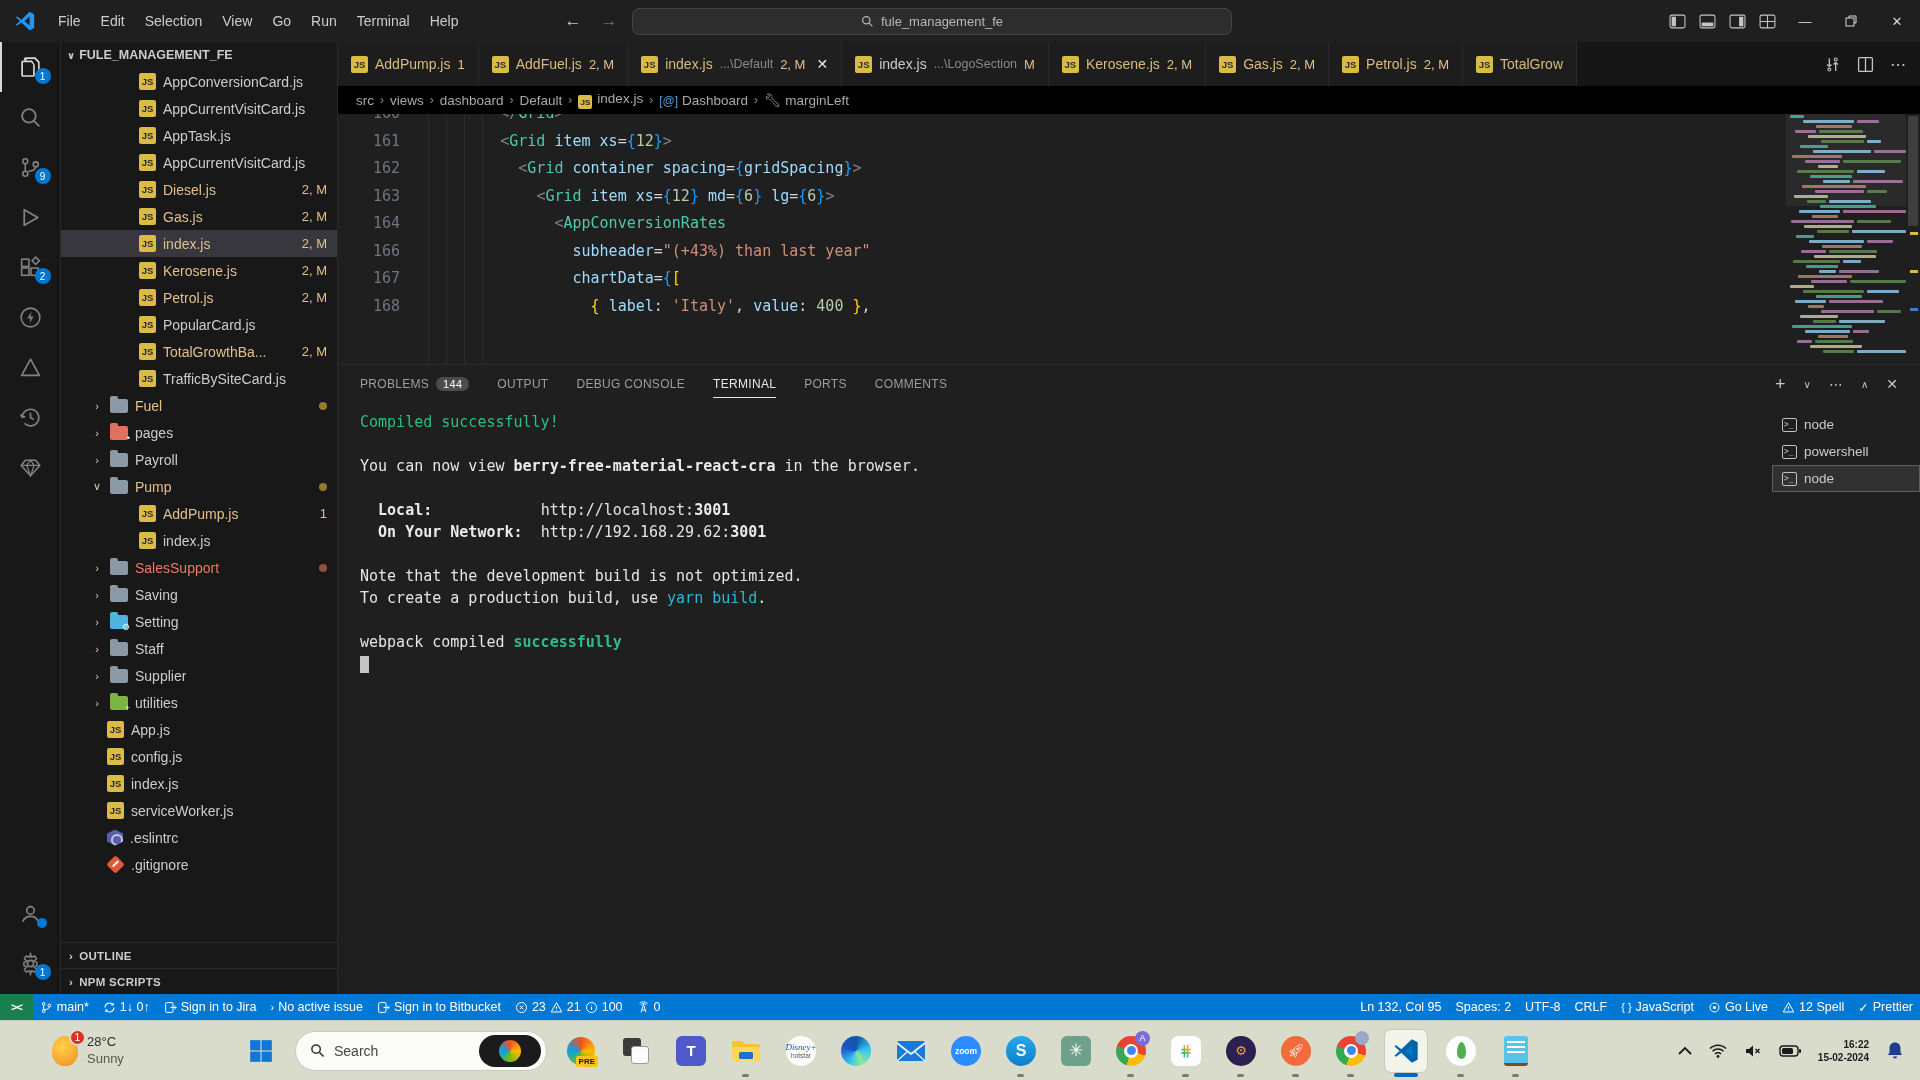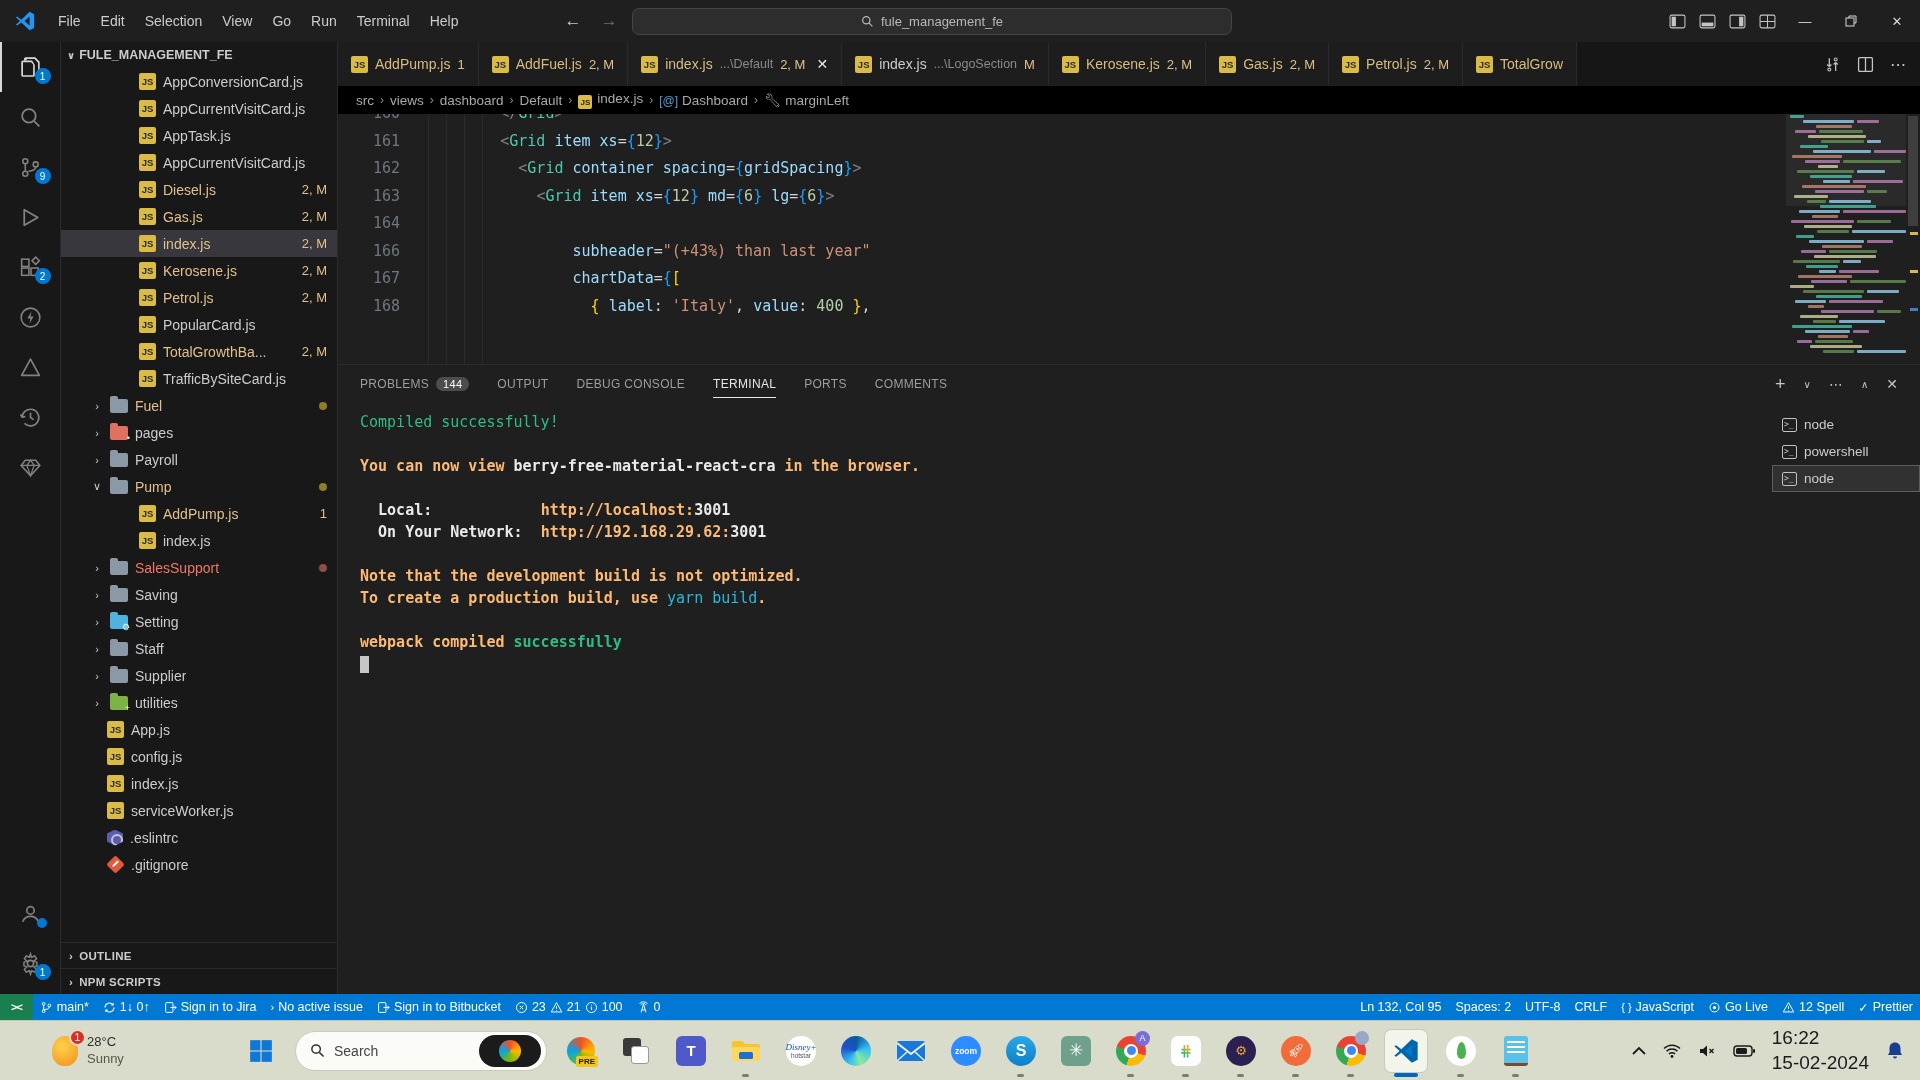--- a/index.html
+++ b/index.html
@@ -89,21 +89,21 @@
   .panel { position:absolute; left:338px; top:364px; right:0; bottom:86px; background:#1f1f1f; border-top:1px solid #2b2b2b; z-index:7; }
   .panel-head { height:38px; display:flex; align-items:center; padding-left:22px; }
   .ptab { display:flex; align-items:center; gap:7px; margin-right:28px; font-size:12px; letter-spacing:.3px; color:#9d9d9d; height:38px; position:relative; }
   .ptab.active { color:#e7e7e7; }
   .ptab.active::after { content:""; position:absolute; left:0; right:0; bottom:5px; height:1px; background:#e7e7e7; }
   .ptab .pbadge { background:#4d4d4d; color:#fff; border-radius:9px; font-size:11px; padding:1px 7px; }
   .panel-actions { margin-left:auto; display:flex; align-items:center; gap:18px; padding-right:22px; color:#c5c5c5; font-size:14px; }
   .term { position:absolute; left:22px; top:46px; right:150px; bottom:0; font-family:"DejaVu Sans Mono",monospace;
     font-size:15px; line-height:22px; color:#cccccc; white-space:pre; }
   .t-green { color:#2ebd85; } .t-greenB { color:#2ebd85; font-weight:bold; }
-  .t-boldW { color:#eaeaea; font-weight:bold; } .t-cyan { color:#29b8db; } .t-fg { color:#fdba74;font-weight:bold; }
+  .t-boldW { color:#eaeaea; font-weight:bold; } .t-cyan { color:#29b8db; } .t-fg { color:#e5e5e5; }
   .t-cursor { display:inline-block; width:9px; height:17px; background:#c6c6c6; vertical-align:middle; }
   .term-list { position:absolute; right:0; top:46px; width:148px; }
   .term-item { height:27px; display:flex; align-items:center; gap:7px; padding-left:10px; color:#cccccc; font-size:13.5px; }
   .term-item.selected { background:#313131; outline:1px solid #5e5e5e; outline-offset:-1px; }
   .term-glyph { width:15px; height:14px; border:1px solid #c2c2c2; border-radius:2px; font-size:8px; color:#c2c2c2;
     display:inline-flex; align-items:center; justify-content:flex-start; padding-left:1px; font-family:"DejaVu Sans Mono",monospace; }
 
   
   .statusbar { position:absolute; left:0; right:0; bottom:60px; height:26px; background:#0078d4; color:#ffffff;
     display:flex; align-items:center; font-size:12.5px; z-index:40; }
@@ -124,21 +124,21 @@
   .tile.running::after { content:""; position:absolute; bottom:-5px; left:17px; width:7px; height:3px; border-radius:2px; background:#7a7d6e; }
   .tile.active-app { background:#f3f4ea; box-shadow:0 0 0 1px #c8cabb; }
   .tile.active-app::after { content:""; position:absolute; bottom:-5px; left:9px; width:24px; height:3.5px; border-radius:2px; background:#0067c0; }
   .tsearch { height:40px; width:252px; background:#fbfbf7; border:1px solid #c9cbbc; border-radius:20px;
     display:flex; align-items:center; gap:9px; padding:0 5px 0 14px; color:#454545; font-size:14px; }
   .copilot-pill { margin-left:auto; width:62px; height:32px; background:#1b1b1b; border-radius:16px; display:flex; align-items:center; justify-content:center; }
   .copilot-ball { width:22px; height:22px; border-radius:50%; background:conic-gradient(#f25022,#ffb900,#7fba00,#00a4ef,#f25022); }
   .pre-badge { position:absolute; bottom:-2px; right:-3px; background:#f4c51c; color:#1b1b1b; font-size:8px; font-weight:bold; padding:1px 3px; border-radius:2px; }
   .tray { margin-left:auto; display:flex; align-items:center; gap:17px; padding-right:16px; }
   .tray-ico { color:#1b1b1b; font-size:15px; display:flex; align-items:center; }
-  .clock { text-align:left; font-size:19px; line-height:1.3; color:#1b1b1b; }
+  .clock { text-align:right; font-size:10px; line-height:1.3; color:#1b1b1b;font-weight:bold; }
   .bell-wrap { color:#1b3f8f; }
   svg { display:block; }
 </style>
 </head>
 <body>
 
 <div id="screen">
 
   <div class="titlebar">
     <div class="tb-left">
@@ -518,21 +518,21 @@
       <span class="bc-sep">›</span>
       <span class="bc-item"><span style="margin-right:4px;">🔧︎</span><span>marginLeft</span></span>
     </div>
 
   <div class="editor">
     <div class="code-scroll">
         <div class="cline"><span class="ln">160</span><span class="ctext">        <span style="color: rgb(128, 128, 128);">&lt;/</span><span style="color: rgb(78, 201, 176);">Grid</span><span style="color: rgb(128, 128, 128);">&gt;</span></span></div>
         <div class="cline"><span class="ln">161</span><span class="ctext">        <span style="color: rgb(128, 128, 128);">&lt;</span><span style="color: rgb(78, 201, 176);">Grid</span><span style="color: rgb(212, 212, 212);"> </span><span style="color: rgb(156, 220, 254);">item</span><span style="color: rgb(212, 212, 212);"> </span><span style="color: rgb(156, 220, 254);">xs</span><span style="color: rgb(212, 212, 212);">=</span><span style="color: rgb(23, 159, 255);">{</span><span style="color: rgb(181, 206, 168);">12</span><span style="color: rgb(23, 159, 255);">}</span><span style="color: rgb(128, 128, 128);">&gt;</span></span></div>
         <div class="cline"><span class="ln">162</span><span class="ctext">          <span style="color: rgb(128, 128, 128);">&lt;</span><span style="color: rgb(78, 201, 176);">Grid</span><span style="color: rgb(212, 212, 212);"> </span><span style="color: rgb(156, 220, 254);">container</span><span style="color: rgb(212, 212, 212);"> </span><span style="color: rgb(156, 220, 254);">spacing</span><span style="color: rgb(212, 212, 212);">=</span><span style="color: rgb(23, 159, 255);">{</span><span style="color: rgb(156, 220, 254);">gridSpacing</span><span style="color: rgb(23, 159, 255);">}</span><span style="color: rgb(128, 128, 128);">&gt;</span></span></div>
         <div class="cline"><span class="ln">163</span><span class="ctext">            <span style="color: rgb(128, 128, 128);">&lt;</span><span style="color: rgb(78, 201, 176);">Grid</span><span style="color: rgb(212, 212, 212);"> </span><span style="color: rgb(156, 220, 254);">item</span><span style="color: rgb(212, 212, 212);"> </span><span style="color: rgb(156, 220, 254);">xs</span><span style="color: rgb(212, 212, 212);">=</span><span style="color: rgb(23, 159, 255);">{</span><span style="color: rgb(181, 206, 168);">12</span><span style="color: rgb(23, 159, 255);">}</span><span style="color: rgb(212, 212, 212);"> </span><span style="color: rgb(156, 220, 254);">md</span><span style="color: rgb(212, 212, 212);">=</span><span style="color: rgb(23, 159, 255);">{</span><span style="color: rgb(181, 206, 168);">6</span><span style="color: rgb(23, 159, 255);">}</span><span style="color: rgb(212, 212, 212);"> </span><span style="color: rgb(156, 220, 254);">lg</span><span style="color: rgb(212, 212, 212);">=</span><span style="color: rgb(23, 159, 255);">{</span><span style="color: rgb(181, 206, 168);">6</span><span style="color: rgb(23, 159, 255);">}</span><span style="color: rgb(128, 128, 128);">&gt;</span></span></div>
-        <div class="cline"><span class="ln">164</span></div>
+        <div class="cline"><span class="ln">164</span><span class="ctext">              <span style="color: rgb(128, 128, 128);">&lt;</span><span style="color: rgb(78, 201, 176);">AppConversionRates</span></span></div>
         <div class="cline"><span class="ln">166</span><span class="ctext">                <span style="color: rgb(156, 220, 254);">subheader</span><span style="color: rgb(212, 212, 212);">=</span><span style="color: rgb(206, 145, 120);">"(+43%) than last year"</span></span></div>
         <div class="cline"><span class="ln">167</span><span class="ctext">                <span style="color: rgb(156, 220, 254);">chartData</span><span style="color: rgb(212, 212, 212);">=</span><span style="color: rgb(23, 159, 255);">{</span><span style="color: rgb(255, 215, 0);">[</span></span></div>
         <div class="cline"><span class="ln">168</span><span class="ctext">                  <span style="color: rgb(255, 215, 0);">{ </span><span style="color: rgb(156, 220, 254);">label</span><span style="color: rgb(212, 212, 212);">:</span><span style="color: rgb(212, 212, 212);"> </span><span style="color: rgb(206, 145, 120);">'Italy'</span><span style="color: rgb(212, 212, 212);">,</span><span style="color: rgb(212, 212, 212);"> </span><span style="color: rgb(156, 220, 254);">value</span><span style="color: rgb(212, 212, 212);">:</span><span style="color: rgb(212, 212, 212);"> </span><span style="color: rgb(181, 206, 168);">400</span><span style="color: rgb(212, 212, 212);"> </span><span style="color: rgb(255, 215, 0);">}</span><span style="color: rgb(212, 212, 212);">,</span></span></div>
       </div>
     <div class="minimap">
         <div class="mm-slider"></div>
         <div class="mm-row" style="padding-left: 4px;">
           <span class="mm-bar" style="width: 14px; background: rgb(78, 201, 176);"></span>
         </div>
         <div class="mm-row" style="padding-left: 17px;">

